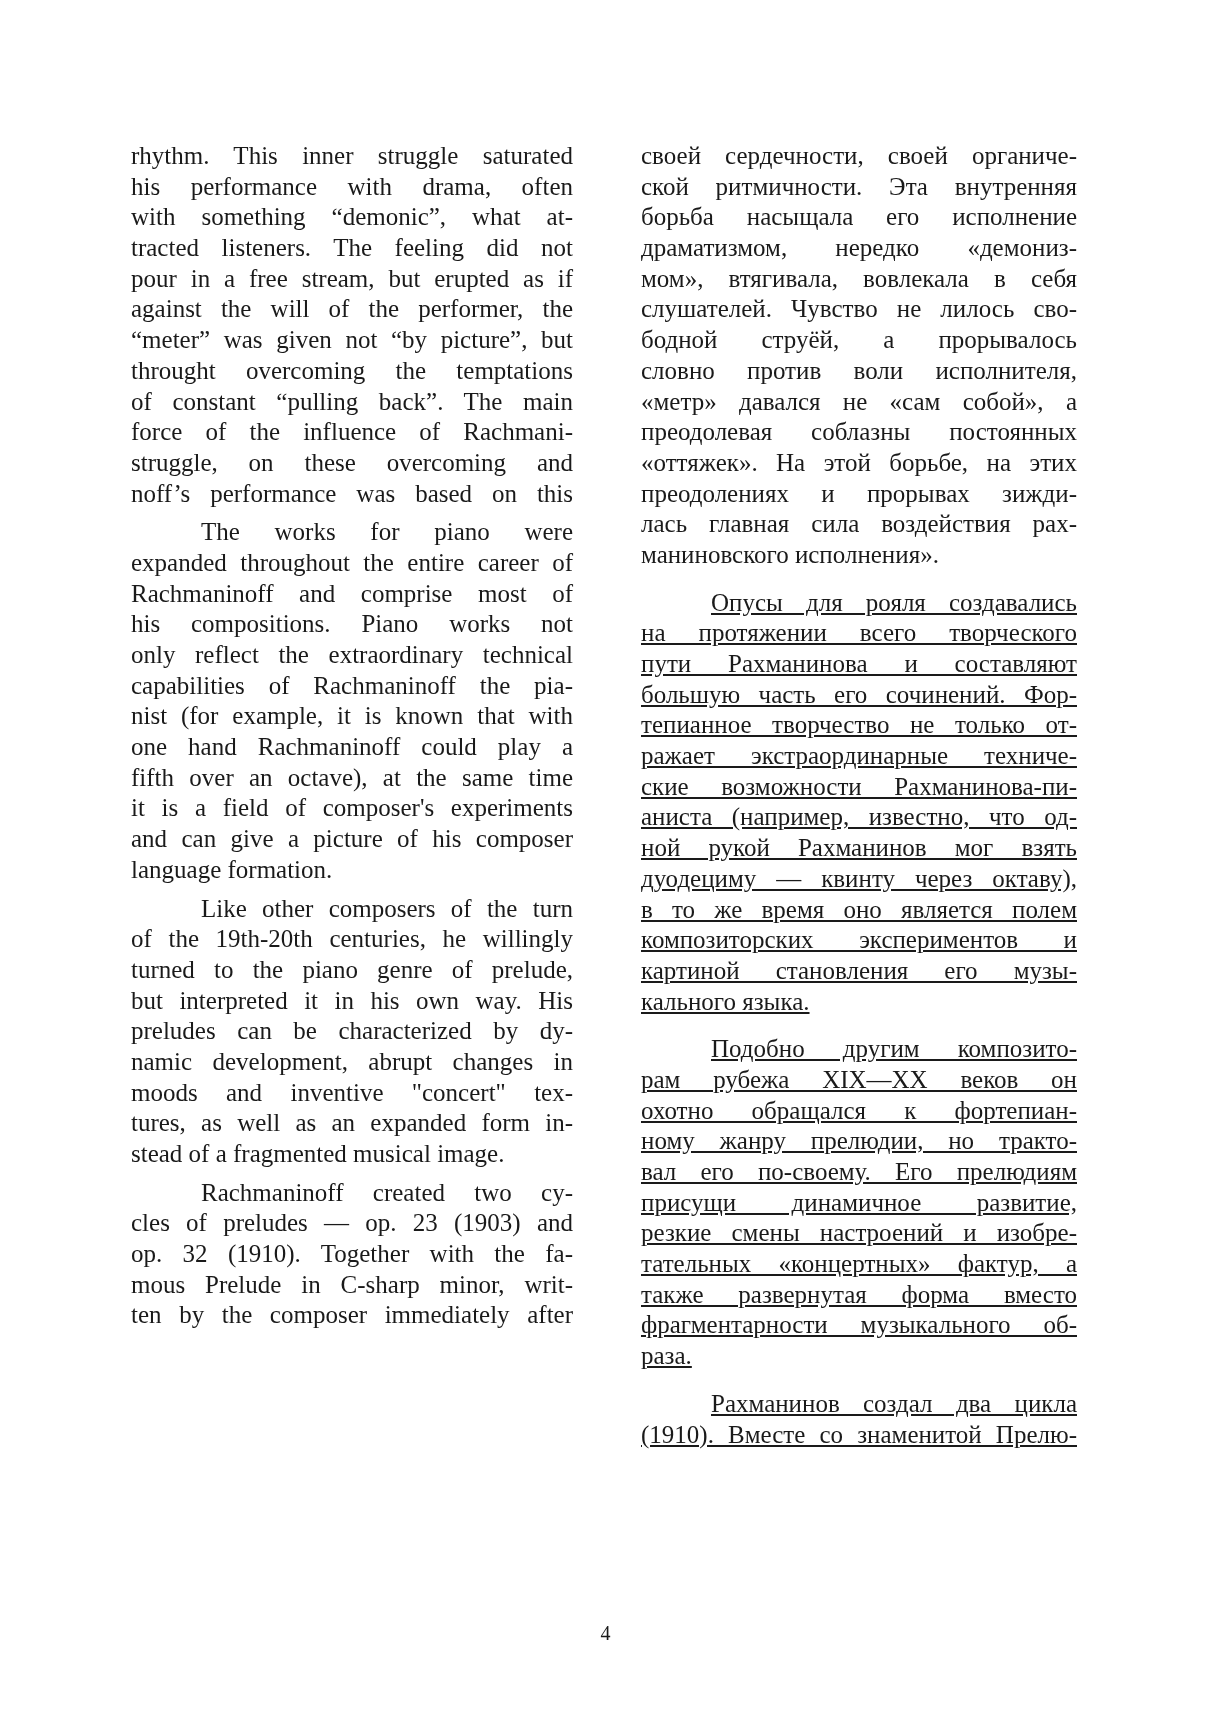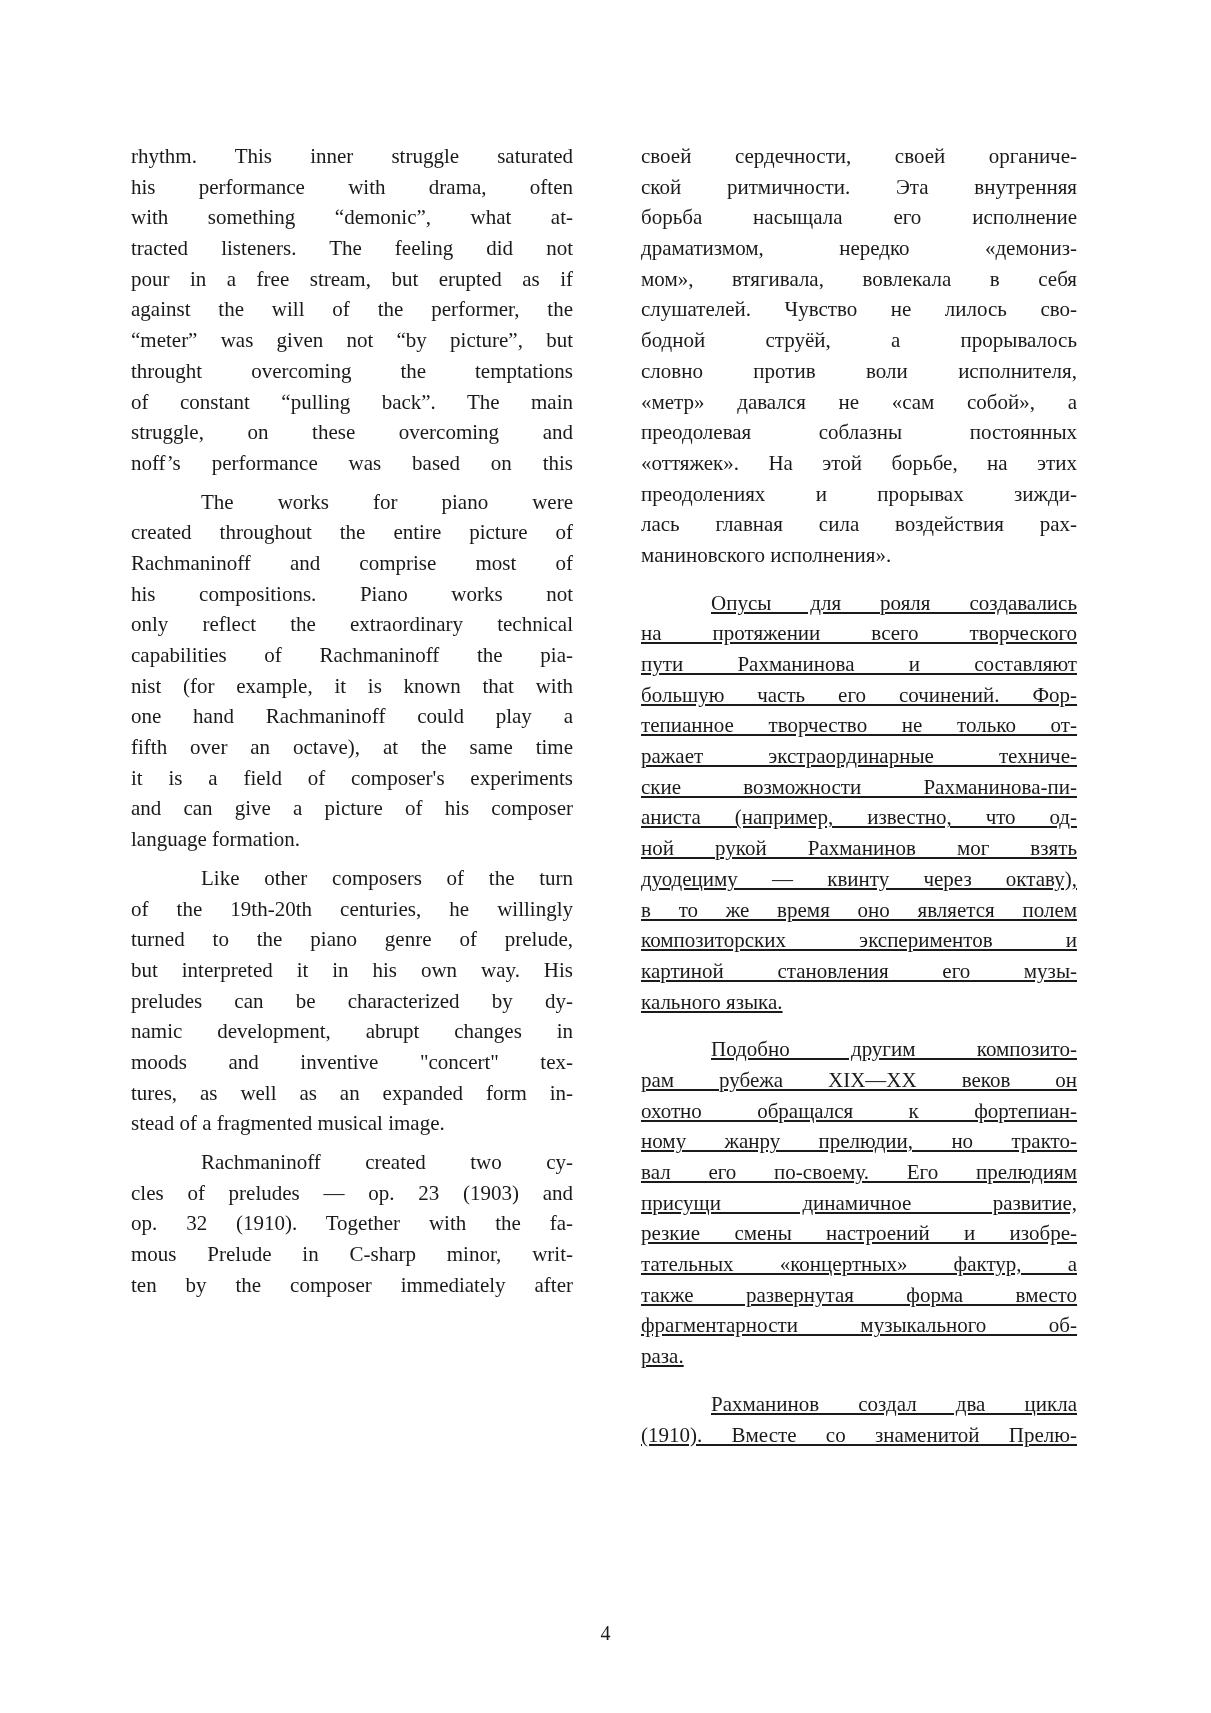--- a/index.html
+++ b/index.html
@@ -1,17 +1,17 @@
 <!DOCTYPE html>
 <html><head>
 <meta charset="utf-8">
 <style>
   html, body { margin: 0; padding: 0; background: #ffffff; }
   body { width: 1211px; height: 1713px; position: relative; overflow: hidden; color: #1a1a1a; }
-  .col { position: absolute; top: 141px; font-family: "Liberation Serif", "DejaVu Serif", serif; font-size: 21px; }
+  .col { position: absolute; top: 141px; font-family: "Liberation Serif", "DejaVu Serif", serif; font-size: 25px; }
   .col-left { left: 131px; width: 442px; }
   .col-right { left: 641px; width: 436px; }
   .para { margin: 0; }
   .line { display: block; height: 30.7px; line-height: 30.7px; white-space: nowrap; text-align: justify; text-align-last: justify; }
   .line.last { text-align-last: left; }
   .line.indent { padding-left: 70px; }
   .col-left .para + .para { margin-top: 8px; }
   .col-right .para + .para { margin-top: 17px; text-decoration: underline; }
   .page-number { position: absolute; top: 1622px; left: 0; width: 1211px; text-align: center; font-family: "Liberation Serif", "DejaVu Serif", serif; font-size: 20px; }
 </style>
@@ -23,26 +23,27 @@
       <div class="para">
         <span class="line">rhythm. This inner struggle saturated</span>
         <span class="line">his performance with drama, often</span>
         <span class="line">with something “demonic”, what at-</span>
         <span class="line">tracted listeners. The feeling did not</span>
         <span class="line">pour in a free stream, but erupted as if</span>
         <span class="line">against the will of the performer, the</span>
         <span class="line">“meter” was given not “by picture”, but</span>
         <span class="line">throught overcoming the temptations</span>
         <span class="line">of constant “pulling back”. The main</span>
+        <span class="line">force of the influence of Rachmani-</span>
         <span class="line">struggle, on these overcoming and</span>
         <span class="line">noff’s performance was based on this</span>
       </div>
       <div class="para">
         <span class="line indent">The works for piano were</span>
-        <span class="line">created throughout the entire picture of</span>
+        <span class="line">expanded throughout the entire career of</span>
         <span class="line">Rachmaninoff and comprise most of</span>
         <span class="line">his compositions. Piano works not</span>
         <span class="line">only reflect the extraordinary technical</span>
         <span class="line">capabilities of Rachmaninoff the pia-</span>
         <span class="line">nist (for example, it is known that with</span>
         <span class="line">one hand Rachmaninoff could play a</span>
         <span class="line">fifth over an octave), at the same time</span>
         <span class="line">it is a field of composer's experiments</span>
         <span class="line">and can give a picture of his composer</span>
         <span class="line last">language formation.</span>

